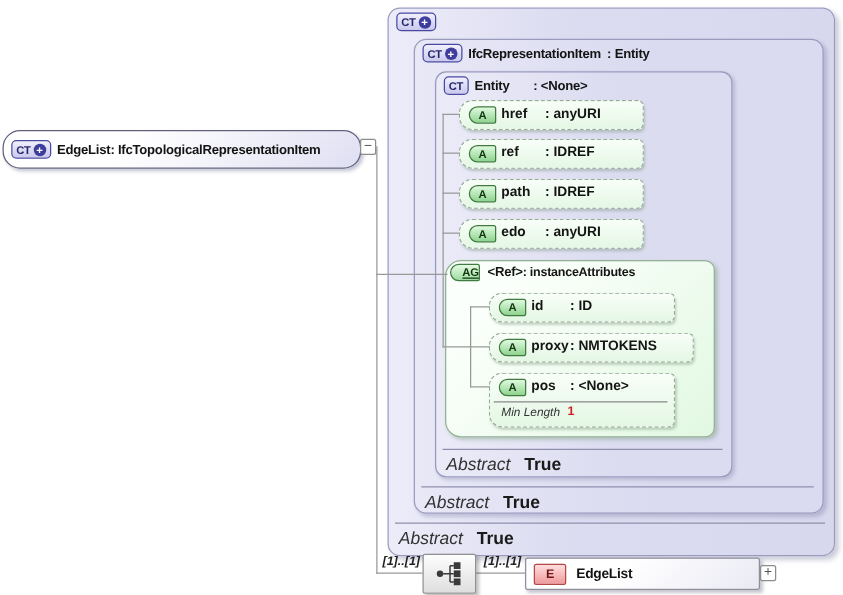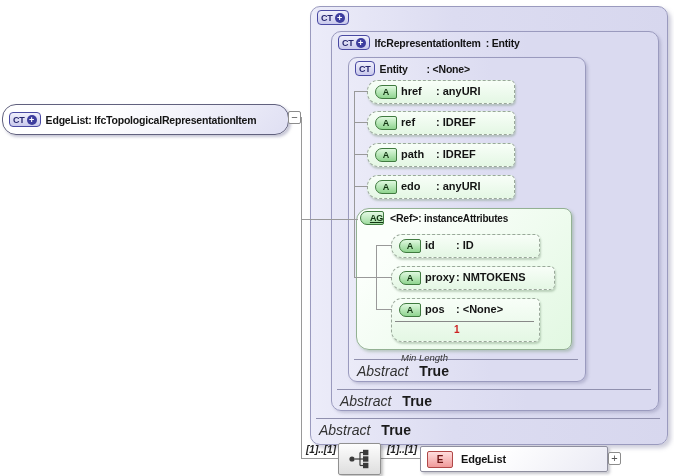--- a/index.html
+++ b/index.html
@@ -65,21 +65,21 @@
   .attr-ag .attr-type{left:64px;}
   #a-href{left:367px;top:80px;width:146px;}
   #a-ref{left:367px;top:111px;width:146px;}
   #a-proxy{left:367px;top:143px;width:146px;}
   #a-edo{left:367px;top:175px;width:146px;}
   #a-id{left:391px;top:234px;width:147px;}
   #a-path{left:391px;top:266px;width:162px;}
   #a-pos{left:391px;top:298px;width:147px;height:42px;}
   .facet-sep{position:absolute;left:3px;right:5px;top:22px;height:1px;background:#888;}
   .facet-label{position:absolute;left:9px;top:26px;font-style:italic;font-weight:normal;
-        font-size:9.5px;color:#333;margin-top:27px;}
+        font-size:9.5px;color:#333;}
   .facet-value{position:absolute;left:62px;top:25px;font-weight:bold;font-size:10px;color:#cc2222;}
 
   
   #ag-box{position:absolute;left:356px;top:208px;width:214px;height:140px;z-index:4;
         border:1px solid #93b193;border-radius:13px 8px 8px 13px;
         background:linear-gradient(135deg,#fbfffb 20%,#e2f8e2 100%);
         box-shadow:2px 2px 3px rgba(100,140,100,.35);}
   #ag-hdr{left:360px;top:211px;gap:0;z-index:5;}
   #ag-hdr .ag-name{margin-left:6px;}
   #ag-hdr .ag-type{font-size:10px;}

